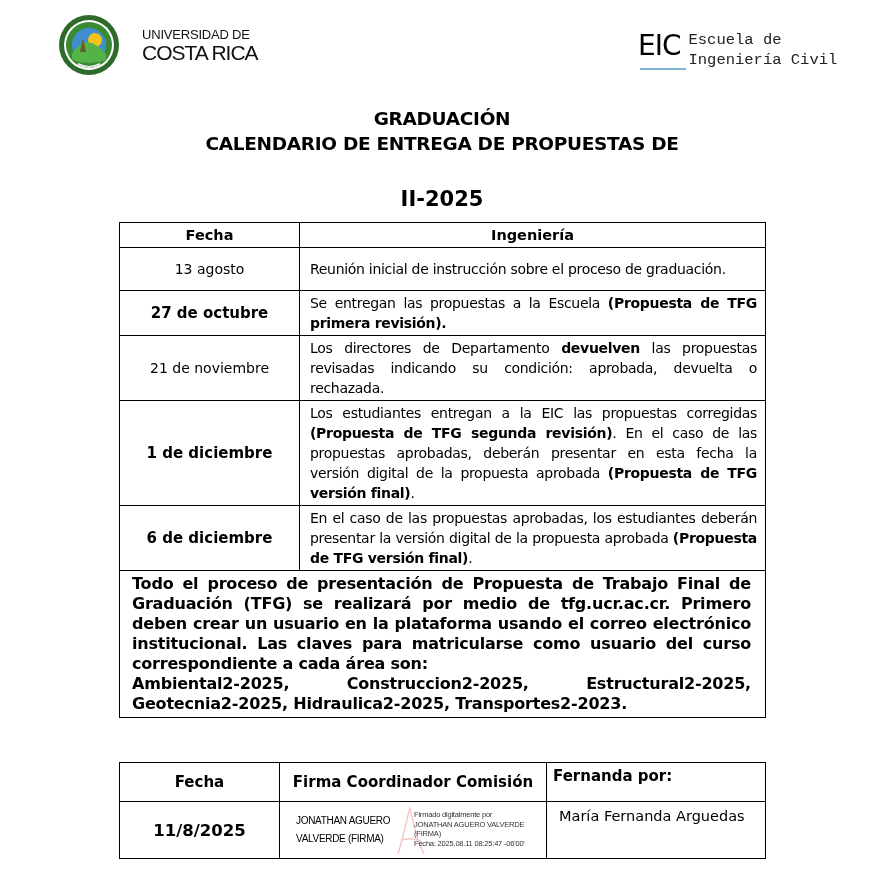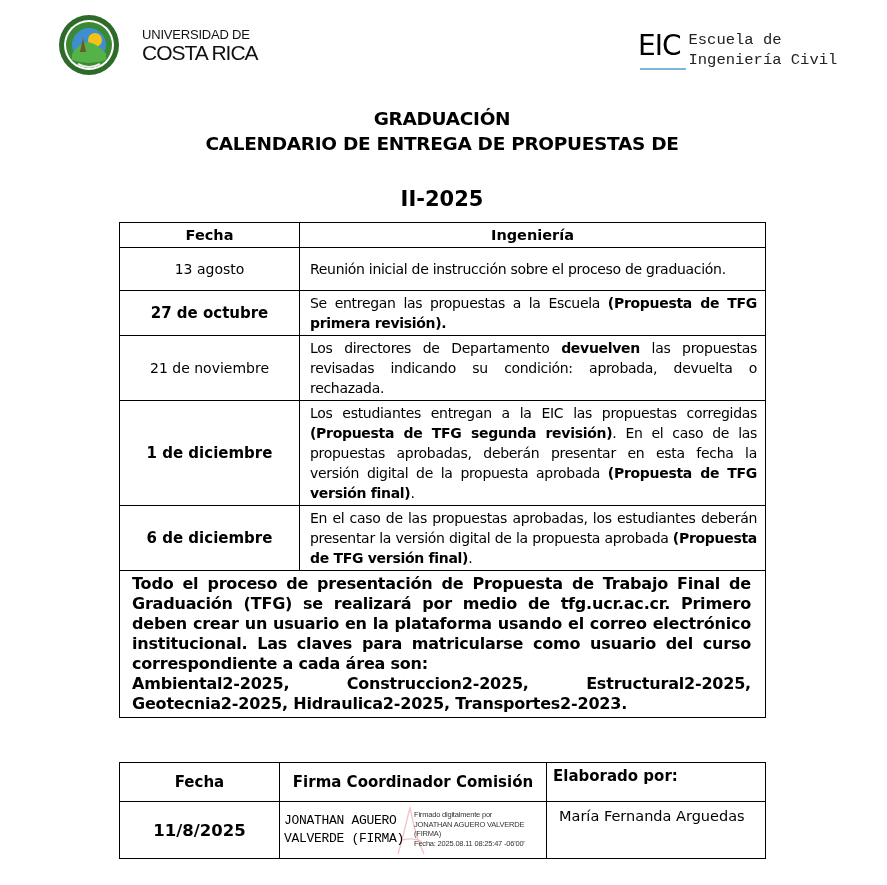--- a/index.html
+++ b/index.html
@@ -32,21 +32,21 @@
   .desc b { font-weight: bold; }
   .note { font-weight: bold; font-size: 16px; line-height: 20px; padding: 3px 14px 3px 12px !important; text-align: justify; letter-spacing: -0.2px; }
 
   
   table.foot { position: absolute; left: 119px; top: 762px; width: 647px; border-collapse: collapse; font-family: "DejaVu Sans", sans-serif; }
   table.foot td { border: 1.5px solid #000; padding: 0; }
   .f-head { font-weight: bold; font-size: 15px; text-align: center; height: 38px; }
   .f-elab { font-weight: bold; font-size: 15px; vertical-align: top; padding: 4px 0 0 6px !important; }
   .f-date { font-weight: bold; font-size: 16.5px; text-align: center; height: 56px; }
   .f-sign { position: relative; }
-  .sig-name { position: absolute; left: 4px; top: 10px; font-family: Liberation Mono, monospace; font-size: 13px; line-height: 18px; letter-spacing: -0.3px; }
+  .sig-name { position: absolute; left: 16px; top: 10px; font-family: Liberation Sans, sans-serif; font-size: 10px; line-height: 18px; letter-spacing: -0.3px; }
   .sig-meta { position: absolute; left: 134px; top: 8px; font-family: "Liberation Sans", sans-serif; font-size: 7.5px; line-height: 9.5px; color: #333; letter-spacing: -0.2px; }
   .sig-mark { position: absolute; left: 110px; top: 2px; width: 40px; height: 54px; }
   .f-maker { vertical-align: top; font-family: "DejaVu Sans", sans-serif; font-size: 14.5px; padding: 6px 0 0 12px !important; }
 </style>
 </head>
 <body>
 
 <div class="abs ucr-logo">
   <div class="seal">
     <svg width="62" height="62" viewBox="0 0 62 62">
@@ -116,21 +116,21 @@
     </td>
   </tr>
 </tbody>
   </table>
 
 <table class="foot">
   <tbody>
       <tr>
     <td class="f-head" style="width:159px">Fecha</td>
     <td class="f-head" style="width:266px">Firma Coordinador Comisión</td>
-    <td class="f-elab">Elaborado por:</td>
+    <td class="f-elab">Fernanda por:</td>
   </tr>
   <tr>
     <td class="f-date">11/8/2025</td>
     <td class="f-sign">
       <svg class="sig-mark" viewBox="0 0 40 54">
         <path d="M8 50 C14 30 18 10 20 4 C22 12 24 30 34 50 M12 36 C20 34 26 34 32 38" stroke="#f1c3c3" stroke-width="1.3" fill="none"></path>
       </svg>
       <div class="sig-name">
         <div>JONATHAN AGUERO</div>
         <div>VALVERDE (FIRMA)</div>

